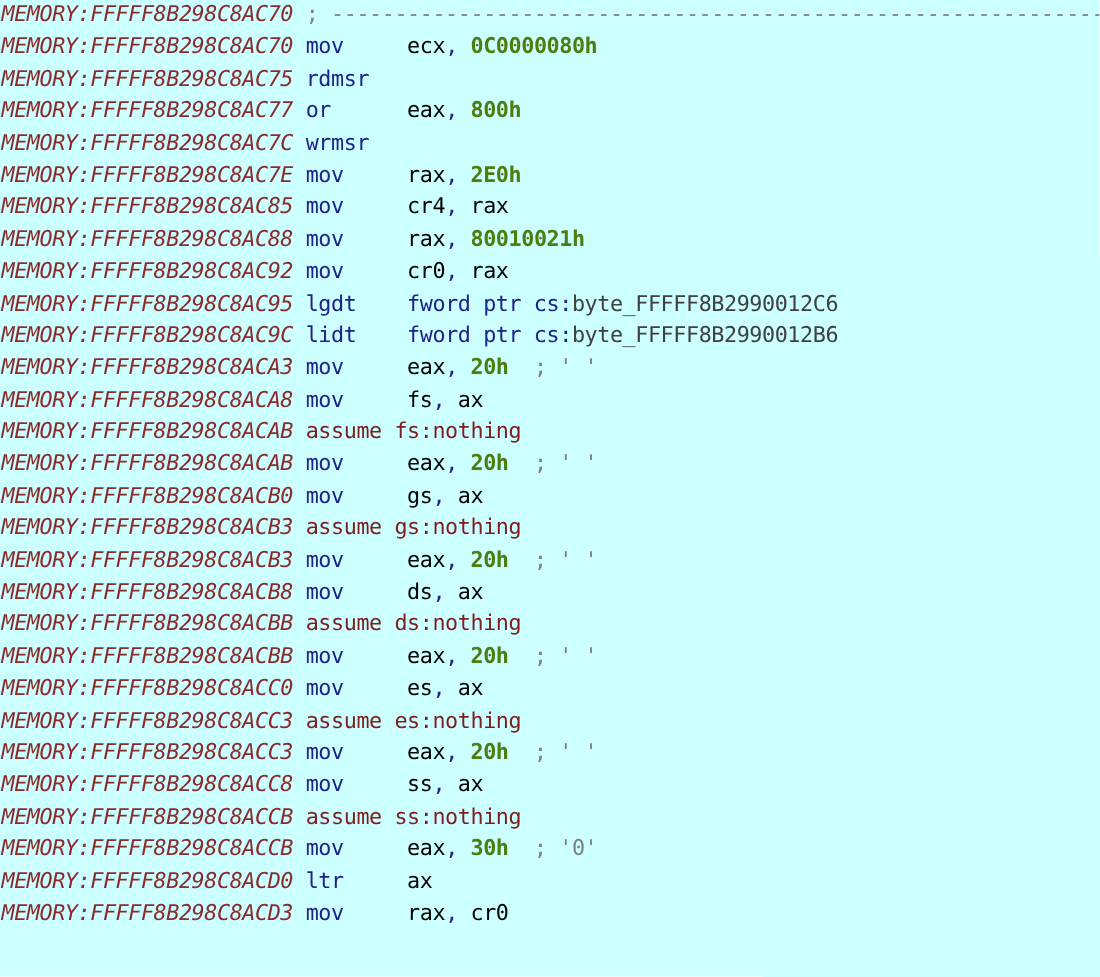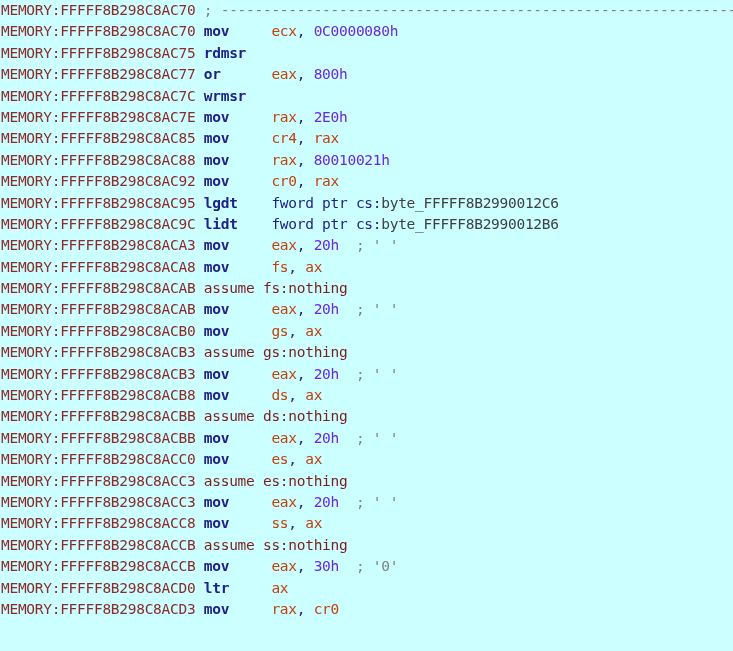--- a/index.html
+++ b/index.html
@@ -20,24 +20,24 @@
     letter-spacing: -0.28px;
     white-space: pre;
   }
   .line {
     height: 21.4px;
     display: block;
     white-space: pre;
     padding-left: 1px;
   }
   
-  .seg      { color: #8b2b2b; }   
-  .mnem     { color: #21218a; font-weight: bold; }   
-  .reg      { color: #c2410c; }   
-  .num      { color: #6d28d9; }   
+  .seg      { color: #8b2b2b; font-style: italic; }   
+  .mnem     { color: #21218a; }   
+  .reg      { color: #000000; }   
+  .num      { color: #4d7c0f; font-weight: bold; }   
   .dirm     { color: #7f1d1d; }   
   .sym      { color: #404040; }   
   .cmt      { color: #7f7f7f; }   
   .op       { color: #21218a; }
 </style>
 </head>
 <body>
 
 <div id="disasm-view"><div class="line"><span class="seg">MEMORY:FFFFF8B298C8AC70 </span><span class="cmt">; ------------------------------------------------------------------</span></div><div class="line"><span class="seg">MEMORY:FFFFF8B298C8AC70 </span><span class="mnem">mov     </span><span class="reg">ecx</span><span class="op">, </span><span class="num">0C0000080h</span></div><div class="line"><span class="seg">MEMORY:FFFFF8B298C8AC75 </span><span class="mnem">rdmsr</span></div><div class="line"><span class="seg">MEMORY:FFFFF8B298C8AC77 </span><span class="mnem">or      </span><span class="reg">eax</span><span class="op">, </span><span class="num">800h</span></div><div class="line"><span class="seg">MEMORY:FFFFF8B298C8AC7C </span><span class="mnem">wrmsr</span></div><div class="line"><span class="seg">MEMORY:FFFFF8B298C8AC7E </span><span class="mnem">mov     </span><span class="reg">rax</span><span class="op">, </span><span class="num">2E0h</span></div><div class="line"><span class="seg">MEMORY:FFFFF8B298C8AC85 </span><span class="mnem">mov     </span><span class="reg">cr4</span><span class="op">, </span><span class="reg">rax</span></div><div class="line"><span class="seg">MEMORY:FFFFF8B298C8AC88 </span><span class="mnem">mov     </span><span class="reg">rax</span><span class="op">, </span><span class="num">80010021h</span></div><div class="line"><span class="seg">MEMORY:FFFFF8B298C8AC92 </span><span class="mnem">mov     </span><span class="reg">cr0</span><span class="op">, </span><span class="reg">rax</span></div><div class="line"><span class="seg">MEMORY:FFFFF8B298C8AC95 </span><span class="mnem">lgdt    </span><span class="op">fword ptr cs:</span><span class="sym">byte_FFFFF8B2990012C6</span></div><div class="line"><span class="seg">MEMORY:FFFFF8B298C8AC9C </span><span class="mnem">lidt    </span><span class="op">fword ptr cs:</span><span class="sym">byte_FFFFF8B2990012B6</span></div><div class="line"><span class="seg">MEMORY:FFFFF8B298C8ACA3 </span><span class="mnem">mov     </span><span class="reg">eax</span><span class="op">, </span><span class="num">20h</span><span class="cmt">  </span><span class="cmt">; ' '</span></div><div class="line"><span class="seg">MEMORY:FFFFF8B298C8ACA8 </span><span class="mnem">mov     </span><span class="reg">fs</span><span class="op">, </span><span class="reg">ax</span></div><div class="line"><span class="seg">MEMORY:FFFFF8B298C8ACAB </span><span class="dirm">assume fs:nothing</span></div><div class="line"><span class="seg">MEMORY:FFFFF8B298C8ACAB </span><span class="mnem">mov     </span><span class="reg">eax</span><span class="op">, </span><span class="num">20h</span><span class="cmt">  </span><span class="cmt">; ' '</span></div><div class="line"><span class="seg">MEMORY:FFFFF8B298C8ACB0 </span><span class="mnem">mov     </span><span class="reg">gs</span><span class="op">, </span><span class="reg">ax</span></div><div class="line"><span class="seg">MEMORY:FFFFF8B298C8ACB3 </span><span class="dirm">assume gs:nothing</span></div><div class="line"><span class="seg">MEMORY:FFFFF8B298C8ACB3 </span><span class="mnem">mov     </span><span class="reg">eax</span><span class="op">, </span><span class="num">20h</span><span class="cmt">  </span><span class="cmt">; ' '</span></div><div class="line"><span class="seg">MEMORY:FFFFF8B298C8ACB8 </span><span class="mnem">mov     </span><span class="reg">ds</span><span class="op">, </span><span class="reg">ax</span></div><div class="line"><span class="seg">MEMORY:FFFFF8B298C8ACBB </span><span class="dirm">assume ds:nothing</span></div><div class="line"><span class="seg">MEMORY:FFFFF8B298C8ACBB </span><span class="mnem">mov     </span><span class="reg">eax</span><span class="op">, </span><span class="num">20h</span><span class="cmt">  </span><span class="cmt">; ' '</span></div><div class="line"><span class="seg">MEMORY:FFFFF8B298C8ACC0 </span><span class="mnem">mov     </span><span class="reg">es</span><span class="op">, </span><span class="reg">ax</span></div><div class="line"><span class="seg">MEMORY:FFFFF8B298C8ACC3 </span><span class="dirm">assume es:nothing</span></div><div class="line"><span class="seg">MEMORY:FFFFF8B298C8ACC3 </span><span class="mnem">mov     </span><span class="reg">eax</span><span class="op">, </span><span class="num">20h</span><span class="cmt">  </span><span class="cmt">; ' '</span></div><div class="line"><span class="seg">MEMORY:FFFFF8B298C8ACC8 </span><span class="mnem">mov     </span><span class="reg">ss</span><span class="op">, </span><span class="reg">ax</span></div><div class="line"><span class="seg">MEMORY:FFFFF8B298C8ACCB </span><span class="dirm">assume ss:nothing</span></div><div class="line"><span class="seg">MEMORY:FFFFF8B298C8ACCB </span><span class="mnem">mov     </span><span class="reg">eax</span><span class="op">, </span><span class="num">30h</span><span class="cmt">  </span><span class="cmt">; '0'</span></div><div class="line"><span class="seg">MEMORY:FFFFF8B298C8ACD0 </span><span class="mnem">ltr     </span><span class="reg">ax</span></div><div class="line"><span class="seg">MEMORY:FFFFF8B298C8ACD3 </span><span class="mnem">mov     </span><span class="reg">rax</span><span class="op">, </span><span class="reg">cr0</span></div></div>
 

